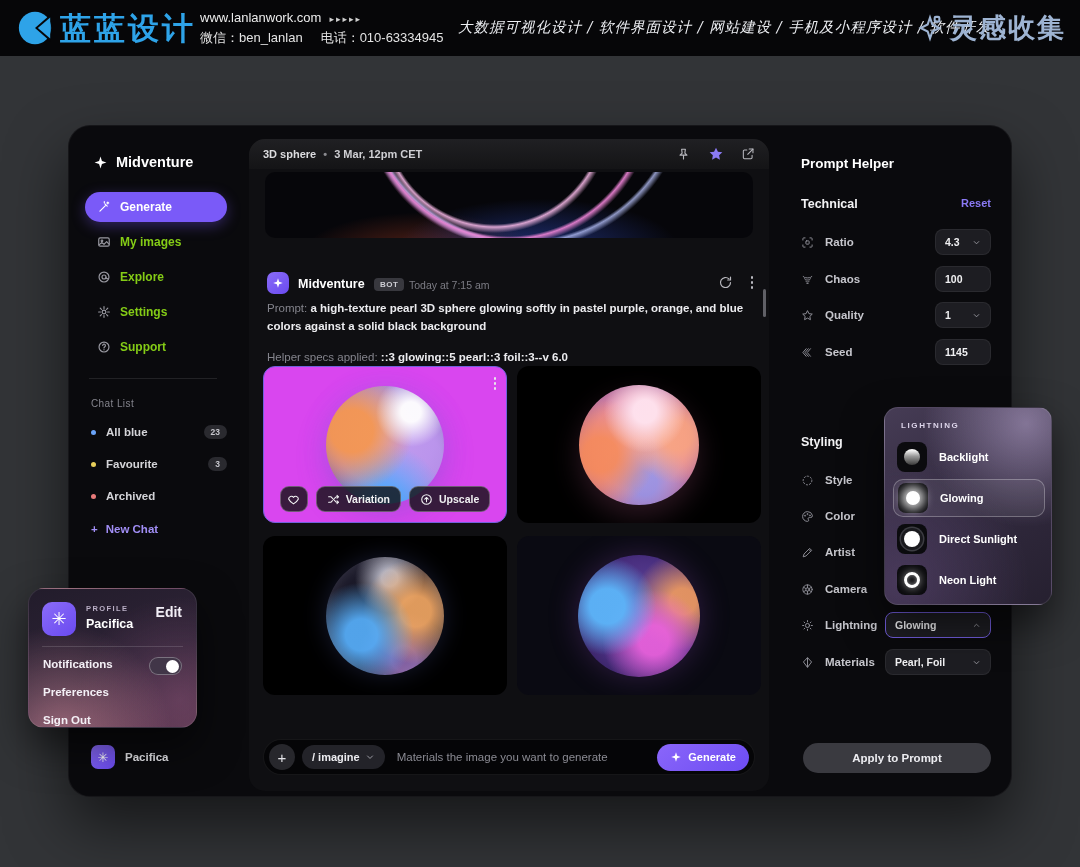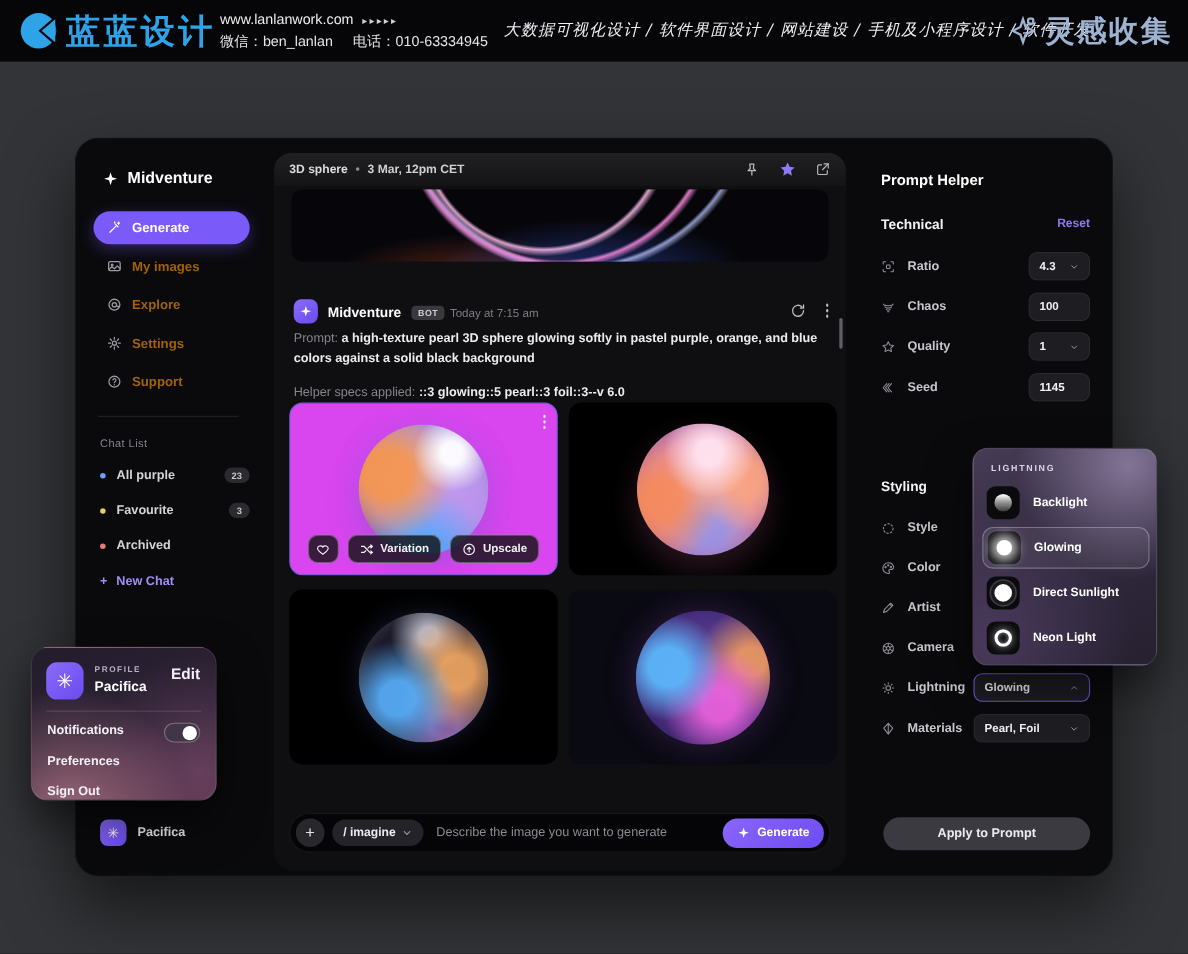--- a/index.html
+++ b/index.html
@@ -19,21 +19,21 @@
   .services { position:absolute; left:458px; top:18px; font-family:"DejaVu Serif",serif; font-style:italic; font-size:14.5px; color:#eceef2; letter-spacing:1px; }
   .collect { position:absolute; right:14px; top:10px; display:flex; align-items:center; gap:6px; color:#9db3d2; }
   .collect-text { font-family:"DejaVu Serif",serif; font-size:27px; font-weight:bold; letter-spacing:2px; }
 
   
   .app { position:absolute; left:68px; top:125px; width:944px; height:672px; background:#0a0a0d; border-radius:22px; border:1px solid rgba(255,255,255,.05); box-shadow:0 28px 60px rgba(0,0,0,.55); }
 
   
   .sidebar { position:absolute; left:0; top:0; width:180px; height:100%; }
   .app-title { position:absolute; left:24px; top:28px; display:flex; align-items:center; gap:8px; color:#fff; font-size:14.5px; font-weight:bold; }
-  .menu-item { position:absolute; left:16px; width:142px; height:30px; display:flex; align-items:center; gap:9px; padding:0 12px; border-radius:15px; color:#a16207; font-size:12px; font-weight:bold; cursor:pointer; background:transparent; border:none; text-align:left; }
+  .menu-item { position:absolute; left:16px; width:142px; height:30px; display:flex; align-items:center; gap:9px; padding:0 12px; border-radius:15px; color:#84cc16; font-size:12px; font-weight:bold; cursor:pointer; background:transparent; border:none; text-align:left; }
   .menu-item .mi-ic { color:#9a9aa2; display:flex; }
   .menu-item.active { background:#7a5af8; color:#fff; box-shadow:0 4px 14px rgba(122,90,248,.35); }
   .menu-item.active .mi-ic { color:#fff; }
   .side-divider { position:absolute; left:20px; top:252px; width:128px; height:1px; background:rgba(255,255,255,.1); }
   .chatlist-label { position:absolute; left:22px; top:272px; font-size:10px; color:#85858d; letter-spacing:.4px; }
   .chat-item { position:absolute; left:22px; width:136px; height:24px; display:flex; align-items:center; gap:10px; background:none; border:none; cursor:pointer; }
   .dot { width:5px; height:5px; border-radius:50%; }
   .chat-item-label { color:#d4d4d8; font-size:11.5px; font-weight:bold; }
   .chat-badge { margin-left:auto; background:#2a2a2f; color:#c6c6cc; font-size:8.5px; font-weight:bold; border-radius:7px; padding:2px 7px; }
   .new-chat { position:absolute; left:22px; top:391px; height:24px; display:flex; align-items:center; gap:8px; color:#a18ef5; font-size:11.5px; font-weight:bold; background:none; border:none; cursor:pointer; }
@@ -260,21 +260,21 @@
             </svg>
           </span>
         <span>Settings</span>
       </button>
 
       <div class="side-divider"></div>
       <div class="chatlist-label">Chat List</div>
 
       <button class="chat-item" style="top:294px">
         <span class="dot" style="background:#6aa4f8"></span>
-        <span class="chat-item-label">All purple</span>
+        <span class="chat-item-label">All blue</span>
         <span class="chat-badge">23</span>
       </button>
       <button class="chat-item" style="top:326px">
         <span class="dot" style="background:#e8cf5a"></span>
         <span class="chat-item-label">Favourite</span>
         <span class="chat-badge">3</span>
       </button>
       <button class="chat-item" style="top:358px">
         <span class="dot" style="background:#e87a7a"></span>
         <span class="chat-item-label">Archived</span>
@@ -397,21 +397,21 @@
       <div class="input-bar">
         <button class="plus-btn">+</button>
         <button class="cmd-pill">
           <span>/ imagine</span>
           <span class="chev">
               <svg class="ic" width="10" height="10" viewBox="0 0 24 24" fill="none" stroke="currentColor" stroke-width="2.4" stroke-linecap="round" stroke-linejoin="round">
                 <path d="M6 9.5l6 6 6-6"></path>
               </svg>
             </span>
         </button>
-        <button class="input-ph">Describe the image you want to generate</button>
+        <button class="input-ph">Materials the image you want to generate</button>
         <button class="gen-btn">
           <svg class="ic" width="12" height="12" viewBox="0 0 24 24" fill="#fff">
               <path d="M12 2.5l2.3 7.2L21.5 12l-7.2 2.3L12 21.5l-2.3-7.2L2.5 12l7.2-2.3z"></path>
             </svg>
           <span>Generate</span>
         </button>
       </div>
     </section>
 
     <aside class="helper">

